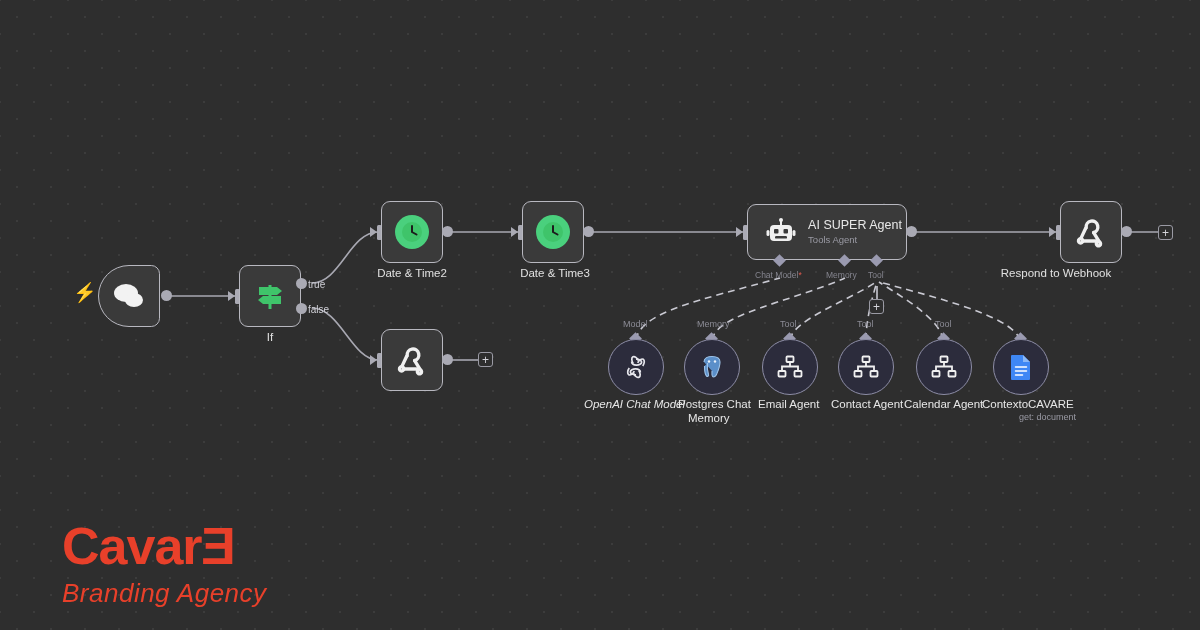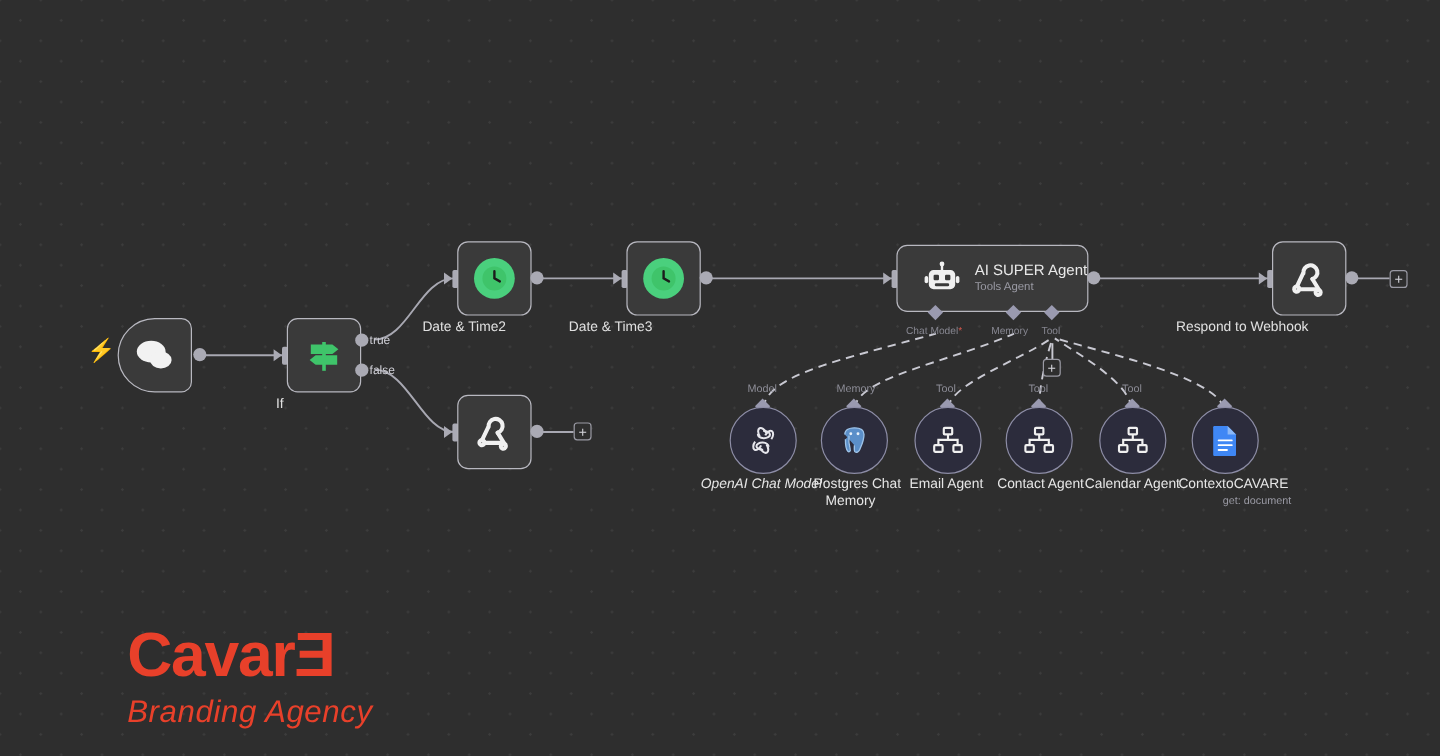--- a/index.html
+++ b/index.html
@@ -29,33 +29,33 @@
     border: 1.4px solid #b8b8c0;
     border-radius: 9px;
     display: flex; align-items: center; justify-content: center;
   }
   .node.trigger {
     border-top-left-radius: 32px;
     border-bottom-left-radius: 32px;
   }
   .node.wide {
     width: 160px; height: 56px;
-    justify-content: flex-end;
+    justify-content: center;
     padding-left: 14px;
     gap: 12px;
   }
   .node-title-wrap { display: flex; flex-direction: column; line-height: 1.15; }
   .node-title { font-size: 12.5px; color: #e8e8e8; }
   .node-sub { font-size: 9.5px; color: #9a9aa4; margin-top: 2px; }
 
   .label {
     position: absolute;
     font-size: 11.5px;
     color: #e0e0e0;
-    text-align: left;
+    text-align: center;
     line-height: 1.25;
     white-space: nowrap;
   }
   .label.wrap { white-space: normal; }
 
   
   .port {
     position: absolute;
     width: 11px; height: 11px;
     border-radius: 50%;
@@ -145,21 +145,21 @@
     display: flex; align-items: center; justify-content: center;
   }
   .bolt {
     position: absolute;
     font-size: 19px;
     color: #e8503a;
     line-height: 1;
   }
 
   
-  #logo { position: absolute; left: 62px; top: 520px; margin-left: 44px; }
+  #logo { position: absolute; left: 62px; top: 520px; }
   .logo-main {
     font-size: 52px;
     font-weight: bold;
     color: #e8402a;
     letter-spacing: -1px;
     line-height: 1;
     display: flex;
     align-items: flex-end;
   }
   .logo-e { display: inline-block; transform: scaleX(-1); }
@@ -250,21 +250,21 @@
   <div class="port-in" style="left:518px; top:225px;"></div>
   <div class="node" style="left:522px; top:201px;">
     <div class="icon-green">
       <svg width="22" height="22" viewBox="0 0 22 22">
         <circle cx="11" cy="11" r="10" fill="#3fc46a"></circle>
         <path d="M11,5 L11,11 L15.5,13.5" stroke="#1c1c1c" stroke-width="2" fill="none" stroke-linecap="round"></path>
       </svg>
     </div>
   </div>
   <div class="port" style="left:583px; top:226px;"></div>
-  <div class="label" style="left:474px; top:266px; width:120px;">Date &amp; Time3</div>
+  <div class="label" style="left:495px; top:266px; width:120px;">Date &amp; Time3</div>
 
   <div class="arrow-in" style="left:370px; top:355px;"></div>
   <div class="port-in" style="left:377px; top:353px;"></div>
   <div class="node" style="left:381px; top:329px;">
     <svg width="34" height="34" viewBox="0 0 32 32">
       <g fill="none" stroke="#f0f0f0" stroke-width="3.2" stroke-linecap="round">
         <path d="M11.5,12 A5.5,5.5 0 1 1 18.5,16.5"></path>
         <path d="M11,12.5 L6.5,22"></path>
         <path d="M18.5,16.5 L24,25.5"></path>
         <path d="M7,22.5 A2,2 0 1 0 7.2,22.6"></path>

